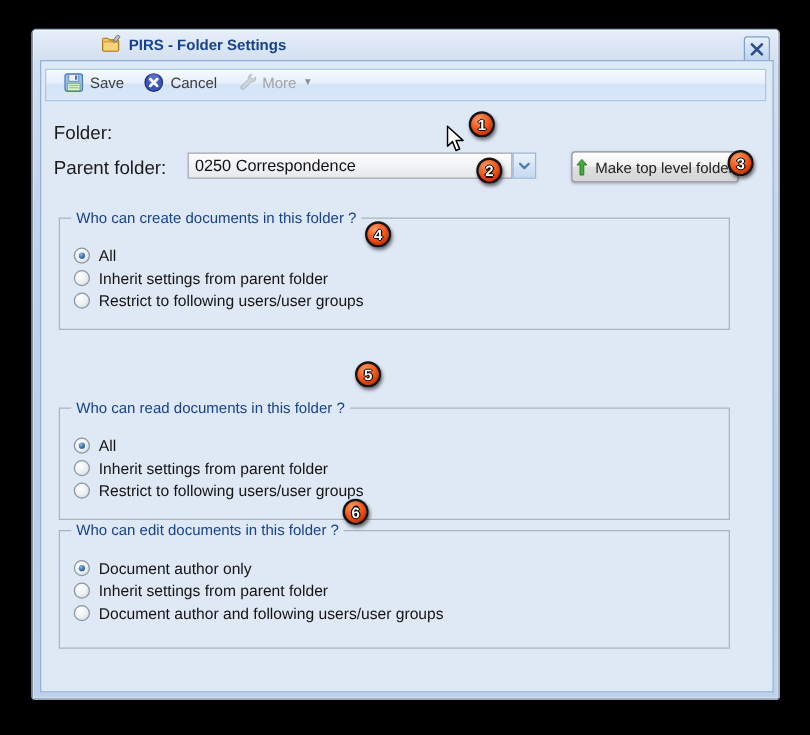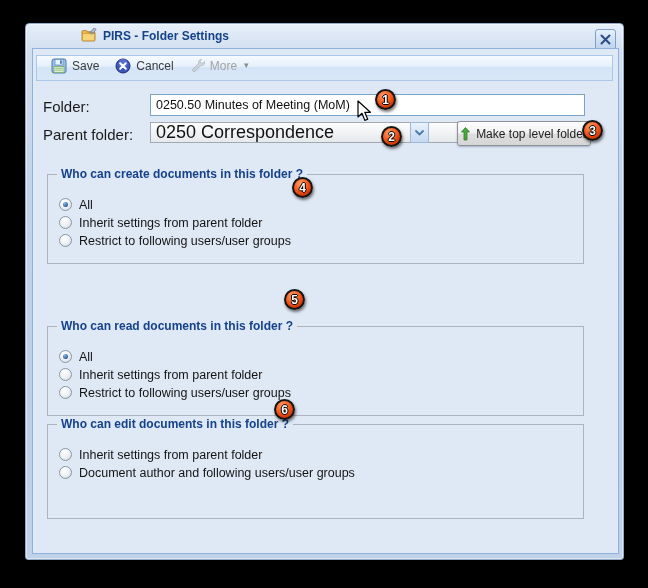--- a/index.html
+++ b/index.html
@@ -42,44 +42,44 @@
   
   .form-label{position:absolute;font-size:15px;color:#1b1b1b;white-space:nowrap;}
   .lbl-folder{left:10px;top:49px;}
   .lbl-parent{left:10px;top:77px;}
   .text-input{
     position:absolute;left:117px;top:45px;width:435px;height:22px;box-sizing:border-box;
     border:1px solid #7da2c9;background:#fff;font-family:"Liberation Sans",sans-serif;
     font-size:12.5px;color:#111;padding:2px 5px;outline:none;
   }
   .combo-field{
-    position:absolute;left:117px;top:73px;width:312px;height:21px;box-sizing:border-box;
+    position:absolute;left:117px;top:73px;width:260px;height:21px;box-sizing:border-box;
     border:1px solid #a2a9b3;background:linear-gradient(180deg,#fdfdfd,#f0f2f4 55%,#e6e9ec);
-    display:flex;align-items:center;padding:0 5px;font-size:18px;color:#111;cursor:default;
+    display:flex;align-items:center;padding:0 5px;font-size:13px;color:#111;cursor:default;
   }
   .combo-trigger{
     position:absolute;left:377px;top:73px;width:19px;height:21px;box-sizing:border-box;
     border:1px solid #9fb8d8;background:linear-gradient(180deg,#eaf3fd,#d2e2f5 60%,#c6daf1);
     display:flex;align-items:center;justify-content:center;cursor:pointer;
   }
   .mk-btn{
     position:absolute;left:424px;top:72px;width:134px;height:25px;box-sizing:border-box;
     border:1px solid #8d9096;border-radius:3px;
     background:linear-gradient(180deg,#fefefe,#f1f1f1 48%,#dedede 52%,#d6d6d6);
     box-shadow:0 1px 2px rgba(60,80,110,.35);
     font-size:12px;color:#222;display:flex;align-items:center;justify-content:center;gap:6px;cursor:pointer;
   }
   
   .group{position:absolute;left:14px;width:537px;box-sizing:border-box;border:1px solid #adb3bd;}
   .group-1{top:125px;height:90px;}
   .group-2{top:233px;height:90px;margin-top:44px;}
   .group-3{top:340px;height:95px;margin-top:35px;}
   .legend{
     position:absolute;left:9px;top:-8px;background:#dfe8f5;padding:0 4px;
-    font-size:12px;font-weight:bold;color:#15428b;white-space:nowrap;
+    font-size:12px;font-weight:normal;color:#15428b;white-space:nowrap;
   }
   .rows{padding:23px 0 0 11px;}
   .opt{display:flex;gap:7px;height:18px;font-size:12.5px;color:#141414;cursor:default;}
   .radio{
     position:relative;width:13px;height:13px;box-sizing:border-box;border-radius:50%;
     border:1px solid #8a96a4;flex:0 0 13px;
     background:radial-gradient(circle at 35% 30%,#ffffff 0%,#eef1f4 50%,#ccd2d9 100%);
     cursor:pointer;
   }
   .radio.sel::after{
@@ -155,21 +155,20 @@
       <span class="tb-btn disabled">
         <svg width="15" height="15" viewBox="0 0 16 16" opacity="0.65">
           <path d="M12.5 1.5 a3.4 3.4 0 0 0 -3.3 4.2 L3.4 11.5 a1.7 1.7 0 1 0 2.4 2.4 L11.6 8 a3.4 3.4 0 0 0 4-4.4 l-2.2 2.2 -2.2-0.8 -0.6-2.2 Z" fill="#c3c7cc" stroke="#8f959c" stroke-width="0.8"></path>
         </svg>
         <span>More</span>
         <span class="more-arrow">▾</span>
       </span>
     </div>
 
     <span class="form-label lbl-folder">Folder:</span>
-    <input class="text-input" type="text" value="0250.50 Minutes of Meeting (MoM)" style="">
 
     <span class="form-label lbl-parent">Parent folder:</span>
     <span class="combo-field">0250 Correspondence</span>
     <span class="combo-trigger">
       <svg width="9" height="6" viewBox="0 0 9 6">
         <path d="M1 1 L4.5 4.5 L8 1" fill="none" stroke="#4d7ab0" stroke-width="1.8" stroke-linecap="round" stroke-linejoin="round"></path>
       </svg>
     </span>
 
     <span class="mk-btn">
@@ -211,20 +210,24 @@
         <label class="opt">
           <span class="radio"></span>
           <span>Restrict to following users/user groups</span>
         </label>
       </div>
     </div>
 
     <div class="group group-3">
       <span class="legend">Who can edit documents in this folder ?</span>
       <div class="rows">
+        <label class="opt">
+          <span class="radio sel"></span>
+          <span>Document author only</span>
+        </label>
         <label class="opt">
           <span class="radio"></span>
           <span>Inherit settings from parent folder</span>
         </label>
         <label class="opt">
           <span class="radio"></span>
           <span>Document author and following users/user groups</span>
         </label>
       </div>
     </div>

